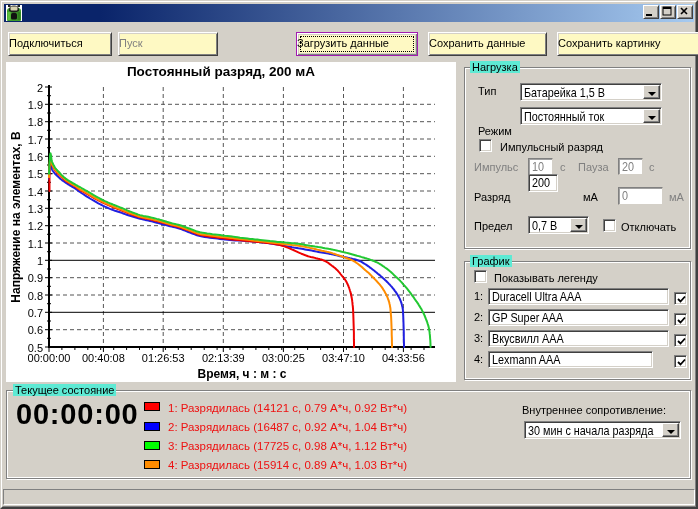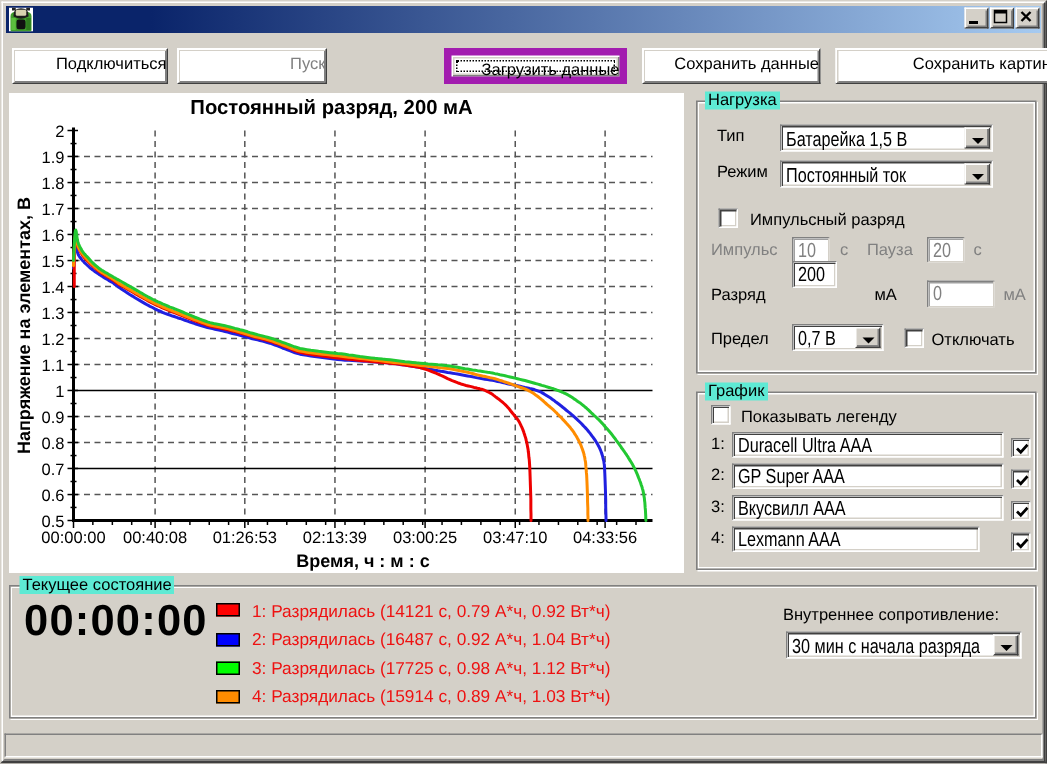--- a/index.html
+++ b/index.html
@@ -6,22 +6,22 @@
 .abs{position:absolute}
 
 .frame1{left:0;top:0;width:698px;height:509px;border:1px solid;border-color:#d4d0c8 #404040 #404040 #d4d0c8}
 .frame2{left:1px;top:1px;width:696px;height:507px;border:1px solid;border-color:#fff #404040 #404040 #fff}
 .frame3{left:2px;top:2px;width:694px;height:505px;border:1px solid;border-color:#d4d0c8 #808080 #808080 #d4d0c8}
 
 .titlebar{left:4px;top:4px;width:690px;height:18px;background:linear-gradient(90deg,#0a246a 0%,#0a246a 14%,#a6caf0 100%);color:#fff;font-weight:bold;font-size:12px}
 .titletext{left:22px;top:2px;font-size:13px}
 .tbtn{width:16px;height:14px;top:2px;background:#d4d0c8;border:1px solid;border-color:#fff #404040 #404040 #fff;box-shadow:inset 1px 1px 0 #d4d0c8,inset -1px -1px 0 #808080}
 
-.btn{background:#ffffff;border:1px solid;border-color:#fff #404040 #404040 #fff;box-shadow:inset 1px 1px 0 #d4d0c8,inset -1px -1px 0 #808080;text-align:right;line-height:21px;height:24px}
-.btn.def{border:5px solid #a21caf;box-shadow:inset 1px 1px 0 #fff,inset -1px -1px 0 #808080,inset 2px 2px 0 #d4d0c8,inset -2px -2px 0 #d4d0c8}
+.btn{background:#fef9c3;border:1px solid;border-color:#fff #404040 #404040 #fff;box-shadow:inset 1px 1px 0 #d4d0c8,inset -1px -1px 0 #808080;text-align:left;line-height:21px;height:24px}
+.btn.def{border:1px solid #a21caf;box-shadow:inset 1px 1px 0 #fff,inset -1px -1px 0 #808080,inset 2px 2px 0 #d4d0c8,inset -2px -2px 0 #d4d0c8}
 .focusrect{position:absolute;left:4px;top:4px;right:4px;bottom:4px;outline:1px dotted #000}
 .dis{color:#808080}
 
 .group{border:1px solid #808080;box-shadow:inset 1px 1px 0 #fff,inset -1px -1px 0 #fff,1px 1px 0 #fff}
 .glabel{background:#5eead4;padding:0 2px;line-height:12px}
 
 .edit{background:#fff;border:1px solid;border-color:#808080 #fff #fff #808080;box-shadow:inset 1px 1px 0 #404040,inset -1px -1px 0 #d4d0c8;line-height:15px;padding-left:3px;font-size:13.5px;white-space:nowrap;overflow:hidden}
 .edit span,.editd span{display:inline-block;transform:scaleX(0.8);transform-origin:0 50%}
 .editd{background:#fff;border:1px solid;border-color:#808080 #d4d0c8 #d4d0c8 #808080;box-shadow:inset 1px 1px 0 #a0a0a0;line-height:15px;padding-left:3px;color:#808080;font-size:13.5px;white-space:nowrap;overflow:hidden}
 .combo{background:#fff;border:1px solid;border-color:#808080 #fff #fff #808080;box-shadow:inset 1px 1px 0 #404040,inset -1px -1px 0 #d4d0c8;line-height:14px}
@@ -192,21 +192,21 @@
 <polyline points="43.0,111.7 43.1,109.2 43.3,105.5 43.5,101.2 43.8,97.1 44.0,93.7 44.3,91.7 44.5,91.4 44.8,92.3 45.0,94.0 45.3,96.0 45.6,98.0 46.0,99.5 46.4,100.7 46.9,101.8 47.4,102.8 48.0,103.8 48.5,104.8 49.0,105.6 49.5,106.3 50.0,106.9 50.4,107.4 50.9,107.9 51.4,108.5 52.0,109.1 52.6,109.7 53.3,110.5 53.9,111.2 54.6,112.0 55.3,112.7 56.0,113.4 56.7,114.0 57.3,114.7 58.0,115.2 58.7,115.8 59.3,116.3 60.0,116.9 60.7,117.3 61.3,117.8 61.9,118.2 62.6,118.6 63.3,119.0 64.0,119.5 64.8,119.9 65.6,120.4 66.4,120.9 67.3,121.4 68.2,121.9 69.0,122.4 69.8,122.9 70.5,123.2 71.2,123.6 72.0,124.1 72.9,124.6 74.0,125.2 75.4,126.0 77.0,126.9 78.7,127.9 80.5,128.9 82.3,129.9 84.0,130.9 85.7,131.9 87.3,132.9 89.0,133.8 90.7,134.8 92.3,135.7 94.0,136.6 95.7,137.5 97.3,138.3 99.0,139.1 100.7,139.8 102.3,140.6 104.0,141.3 105.7,142.0 107.3,142.7 109.0,143.3 110.7,144.0 112.3,144.6 114.0,145.3 115.7,146.0 117.3,146.7 119.0,147.4 120.7,148.1 122.3,148.8 124.0,149.5 125.7,150.1 127.3,150.8 129.0,151.4 130.7,152.0 132.3,152.6 134.0,153.1 135.7,153.5 137.3,153.9 139.0,154.2 140.7,154.5 142.3,154.8 144.0,155.2 145.7,155.6 147.3,156.0 149.0,156.4 150.7,156.9 152.3,157.3 154.0,157.8 155.7,158.2 157.3,158.7 159.0,159.2 160.7,159.8 162.3,160.2 164.0,160.7 165.7,161.2 167.3,161.6 169.0,162.0 170.7,162.4 172.3,162.8 174.0,163.3 175.7,163.8 177.3,164.4 179.0,165.0 180.7,165.6 182.3,166.2 184.0,166.8 185.6,167.4 187.1,168.0 188.7,168.6 190.3,169.2 192.0,169.7 194.0,170.3 196.2,170.7 198.6,171.1 201.2,171.5 203.8,171.8 206.4,172.2 209.0,172.5 211.5,172.8 214.0,173.1 216.5,173.4 219.0,173.7 221.5,173.9 224.0,174.2 226.5,174.6 229.0,174.9 231.5,175.3 234.0,175.7 236.5,176.0 239.0,176.3 241.5,176.6 244.0,176.9 246.5,177.1 249.0,177.4 251.5,177.6 254.0,177.9 256.5,178.2 259.0,178.5 261.5,178.8 264.0,179.1 266.5,179.3 269.0,179.6 271.6,179.9 274.2,180.1 276.8,180.3 279.4,180.6 281.8,180.8 284.0,181.0 286.0,181.2 287.7,181.3 289.3,181.5 290.9,181.7 292.4,181.8 294.0,182.0 295.7,182.3 297.3,182.6 299.0,182.9 300.7,183.2 302.3,183.5 304.0,183.8 305.7,184.0 307.3,184.3 309.0,184.6 310.7,184.8 312.3,185.1 314.0,185.3 315.7,185.6 317.3,185.9 319.0,186.2 320.7,186.4 322.3,186.7 324.0,187.1 325.7,187.4 327.3,187.8 329.0,188.1 330.7,188.5 332.3,188.9 334.0,189.3 335.7,189.7 337.3,190.1 339.0,190.5 340.7,190.9 342.3,191.3 344.0,191.7 345.7,192.2 347.5,192.7 349.2,193.2 351.0,193.7 352.6,194.1 354.0,194.5 355.2,194.9 356.3,195.2 357.2,195.4 358.1,195.7 359.0,196.0 360.0,196.3 361.0,196.6 362.0,196.9 363.0,197.2 364.0,197.6 365.0,198.0 366.0,198.3 367.0,198.7 368.0,199.1 369.0,199.5 370.0,200.0 371.0,200.4 372.0,200.9 373.0,201.5 374.0,202.1 375.0,202.7 376.0,203.4 377.0,204.1 378.0,204.7 379.0,205.5 380.0,206.2 381.1,206.9 382.1,207.7 383.1,208.5 384.0,209.3 384.9,210.0 385.7,210.8 386.6,211.6 387.4,212.4 388.2,213.2 389.0,213.9 389.8,214.7 390.7,215.5 391.6,216.3 392.4,217.1 393.2,217.8 394.0,218.6 394.7,219.4 395.4,220.1 396.1,220.9 396.7,221.6 397.3,222.4 398.0,223.1 398.7,223.9 399.4,224.7 400.0,225.4 400.7,226.2 401.4,227.0 402.0,227.8 402.6,228.6 403.2,229.4 403.8,230.1 404.4,230.9 404.9,231.7 405.5,232.5 406.1,233.3 406.7,234.1 407.3,234.9 407.9,235.7 408.4,236.6 409.0,237.3 409.5,238.1 410.0,238.8 410.5,239.5 411.0,240.2 411.5,240.9 412.0,241.7 412.5,242.4 413.0,243.3 413.5,244.1 414.0,244.9 414.5,245.7 415.0,246.5 415.5,247.3 415.9,248.1 416.3,248.9 416.7,249.6 417.1,250.4 417.5,251.2 417.9,252.0 418.2,252.7 418.5,253.5 418.9,254.3 419.2,255.1 419.5,255.9 419.8,256.7 420.2,257.6 420.5,258.5 420.9,259.4 421.2,260.3 421.5,261.3 421.8,262.1 422.1,263.0 422.3,263.9 422.6,264.8 422.8,265.7 423.0,266.8 423.2,267.9 423.4,269.1 423.6,270.4 423.7,271.7 423.9,273.1 424.0,274.6 424.1,276.3 424.3,278.3 424.4,280.3 424.5,282.2 424.5,283.8 424.6,285.0" fill="none" stroke="#22c832" stroke-width="2" stroke-linejoin="round" stroke-linecap="round"></polyline>
 </svg>
 
 <div class="abs group" style="left:464px;top:67px;width:227px;height:182px"></div>
 <div class="abs glabel" style="left:470px;top:61px">Нагрузка</div>
 <div class="abs" style="left:478px;top:85px">Тип</div>
 <div class="abs combo" style="left:520px;top:83px;width:142px;height:18px">
     <span class="txt">Батарейка 1,5 В</span>
     <span class="arrow"></span>
   </div>
-<div class="abs" style="left:478px;top:109px">Режим</div>
+<div class="abs" style="left:478px;top:125px">Режим</div>
 <div class="abs combo" style="left:520px;top:107px;width:142px;height:18px">
     <span class="txt">Постоянный ток</span>
     <span class="arrow"></span>
   </div>
 <div class="abs cb" style="left:479px;top:139px"></div>
 <div class="abs" style="left:500px;top:141px">Импульсный разряд</div>
 <div class="abs dis" style="left:474px;top:161px">Импульс</div>
 <div class="abs editd" style="left:528px;top:158px;width:25px;height:17px"><span>10</span></div>
 <div class="abs dis" style="left:560px;top:161px">с</div>
 <div class="abs dis" style="left:578px;top:161px">Пауза</div>

